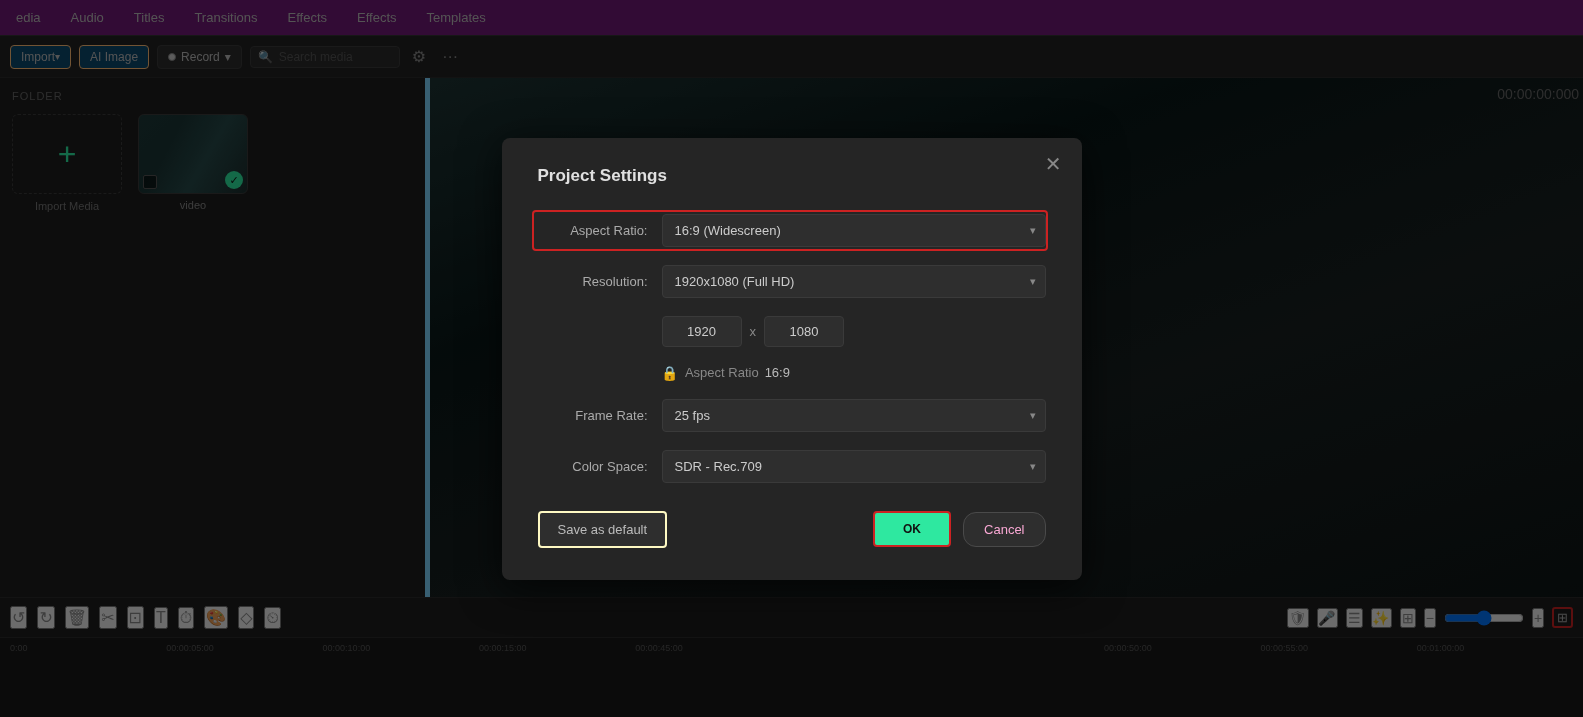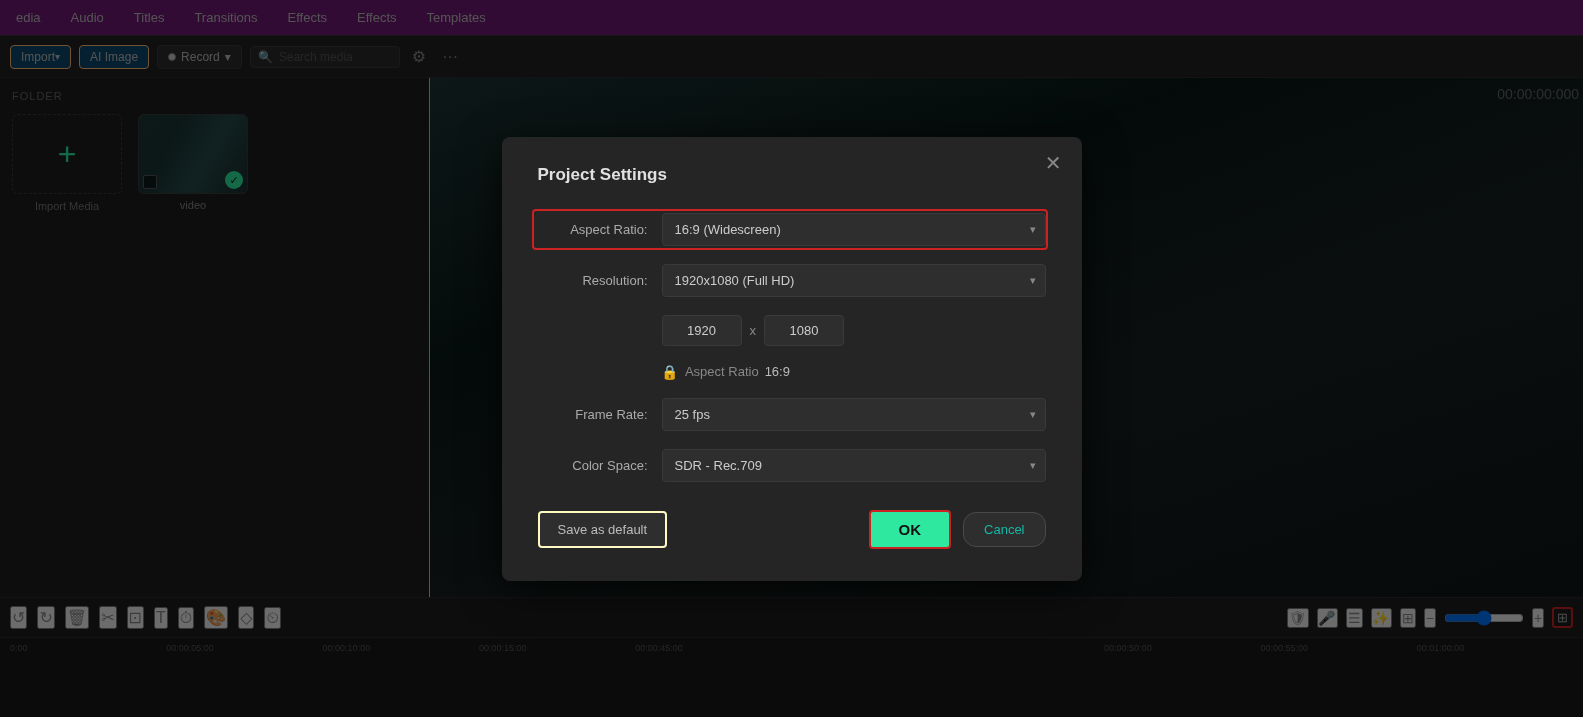--- a/index.html
+++ b/index.html
@@ -95,21 +95,21 @@
     
     .main-area {
       display: flex;
       height: calc(717px - 36px - 42px - 120px);
     }
 
     
     .left-panel {
       width: 430px;
       background: #1e1e1e;
-      border-right: 1px solid #7dd3fc;
+      border-right: 5px solid #7dd3fc;
       padding: 12px;
     }
     .folder-label {
       font-size: 11px;
       color: #666;
       letter-spacing: 1px;
       margin-bottom: 12px;
     }
     .media-grid {
       display: flex;
@@ -396,30 +396,30 @@
       font-size: 13px;
       padding: 9px 18px;
       cursor: pointer;
       margin-right: auto;
     }
     .btn-ok {
       background: #2ee8a0;
       border: 2px solid #cc2222;
       border-radius: 4px;
       color: #111;
-      font-size: 15px;
+      font-size: 12px;
       font-weight: 600;
       padding: 9px 28px;
       cursor: pointer;
     }
     .btn-cancel {
       background: #2e2e2e;
       border: 1px solid #4a4a4a;
       border-radius: 13px;
-      color: #14b8a6;
+      color: #f9a8d4;
       font-size: 13px;
       padding: 9px 20px;
       cursor: pointer;
     }
 
     
     .time-display {
       position: absolute;
       top: 8px;
       right: 4px;

